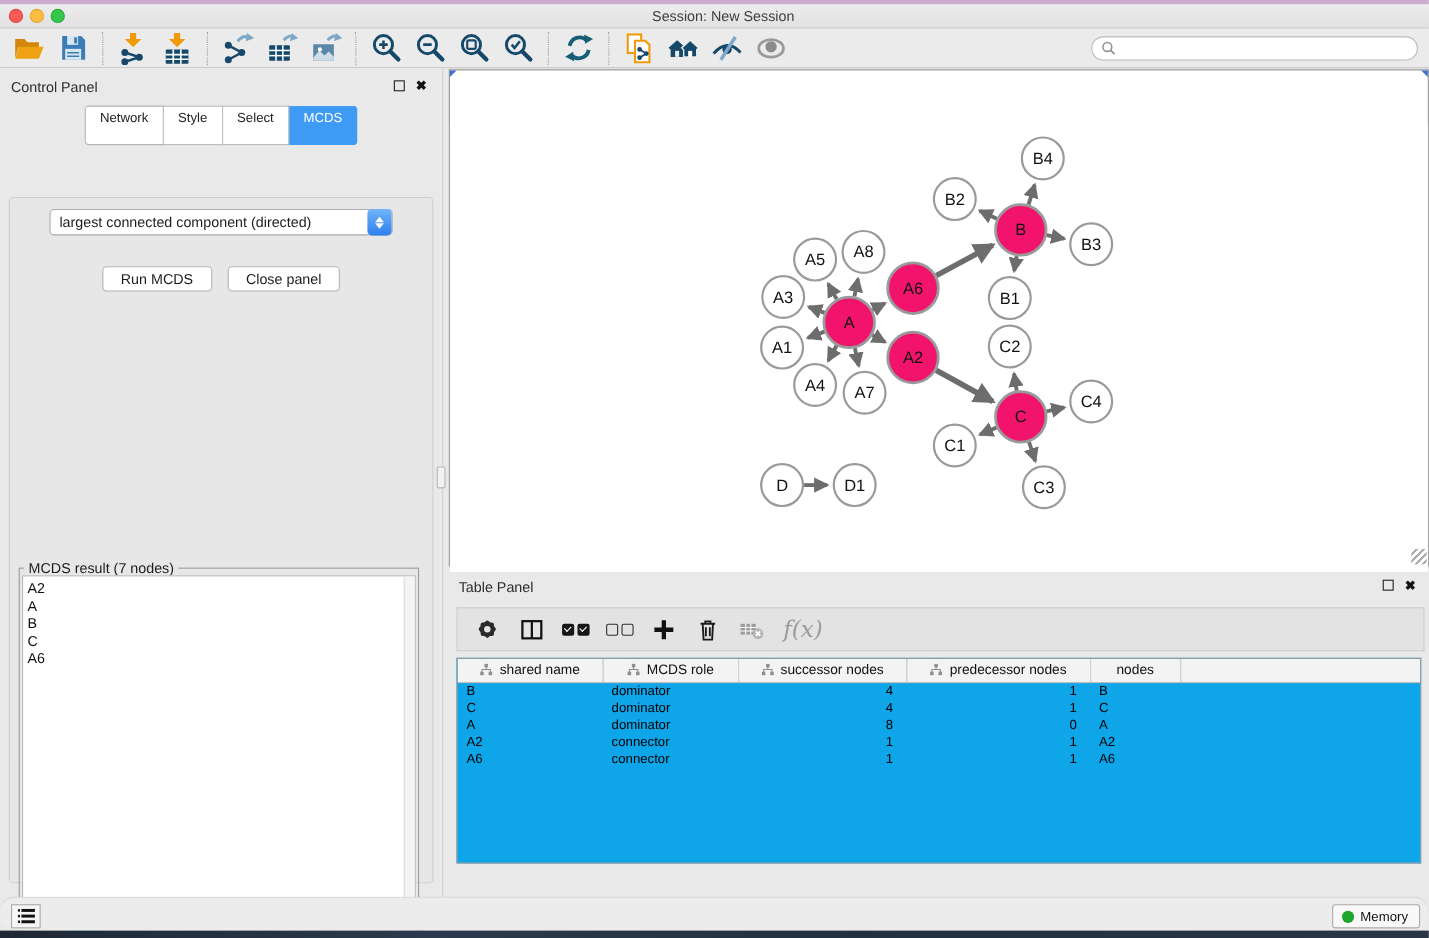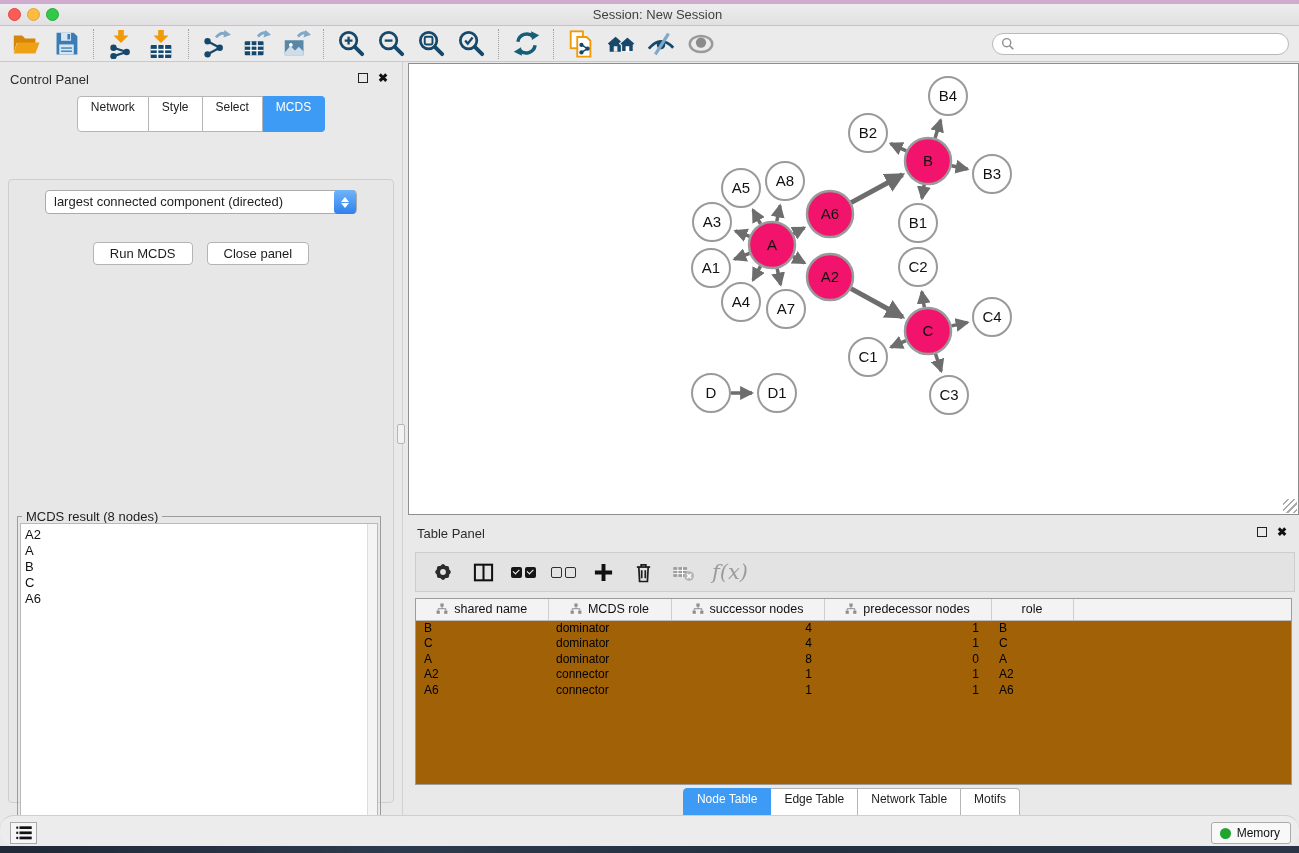--- a/index.html
+++ b/index.html
@@ -57,21 +57,21 @@
 
   
   .net-window { position:absolute; left:408px; top:63px; width:891px; height:452px; background:#fff; border:1px solid #8e8e8e; }
   .net-titlebar { position:relative; height:24px; background:linear-gradient(#ececec,#dedede); border-bottom:1px solid #b3b3b3; }
   .net-title { text-align:center; font-size:13px; color:#2e2e2e; line-height:23px; }
   .net-traffic { position:absolute; left:8px; top:6px; display:flex; gap:6px; }
   .net-traffic .light { width:12px; height:12px; }
   .corner-mark { position:absolute; width:0; height:0; top:0; }
   .corner-mark.tl { left:0; border-top:6px solid #3b6fd4; border-right:6px solid transparent; }
   .corner-mark.tr { right:0; border-top:6px solid #3b6fd4; border-left:6px solid transparent; }
-  .net-canvas { position:relative; width:100%; height:426px; background:#fff; }
+  .net-canvas { position:relative; width:100%; height:426px; background:#fff;margin-top:48px; }
   .resize-grip { position:absolute; right:1px; bottom:1px; width:14px; height:14px;
     background:repeating-linear-gradient(135deg, transparent 0 3px, #ababab 3px 4.5px); }
 
   
   .split-grip { position:absolute; left:397px; top:424px; width:8px; height:20px; background:#f2f2f2; border:1px solid #b6b6b6; border-radius:2px; }
 
   
   .table-panel { position:absolute; left:404px; top:520px; width:895px; height:295px; background:#e9e9e9; }
   .tp-header { position:relative; height:30px; }
   .tp-title { position:absolute; left:13px; top:6px; font-size:13px; color:#2c2c2c; }
@@ -79,21 +79,21 @@
   .tp-header .panel-close { right:12px; top:5px; }
   .tp-toolbar { position:absolute; left:11px; top:32px; width:880px; height:40px; background:#e3e3e3; border:1px solid #cdcdcd; display:flex; align-items:center; padding-left:12px; gap:10px; }
   .tp-tool { width:30px; height:30px; border:none; background:transparent; display:flex; align-items:center; justify-content:center; cursor:pointer; }
   .cb-pair { display:flex; gap:3px; }
   .cb { width:11px; height:11px; border-radius:2px; }
   .cb.checked { background:#161616; position:relative; }
   .cb.checked::after { content:""; position:absolute; left:2px; top:2.4px; width:5px; height:2.6px; border-left:1.8px solid #fff; border-bottom:1.8px solid #fff; transform:rotate(-45deg); }
   .cb.un { border:1.8px solid #2e2e2e; background:transparent; }
   .fx-label { font-family:"DejaVu Serif", serif; font-style:italic; font-size:21px; color:#9b9b9b; margin-left:4px; }
 
-  .tp-table-wrap { position:absolute; left:11px; top:78px; width:877px; height:187px; background:#a16207; border:1px solid #9c9c9c; overflow:hidden; }
+  .tp-table-wrap { position:absolute; left:11px; top:78px; width:877px; height:187px; background:#0ea5e9; border:1px solid #9c9c9c; overflow:hidden; }
   table.data { border-collapse:collapse; table-layout:fixed; width:100%; }
   table.data th { height:21px; background:#f3f3f3; border-bottom:1px solid #bdbdbd; border-right:1px solid #cfcfcf; font-weight:normal; font-size:12.5px; color:#111; }
   table.data th .th-inner { display:flex; align-items:center; justify-content:center; gap:6px; }
   table.data th.filler { border-right:none; }
   table.data td { font-size:12px; height:15.5px; color:#000; white-space:nowrap; overflow:hidden; }
   td.l { text-align:left; padding-left:8px; }
   td.r { text-align:right; padding-right:12px; }
 
   .tp-tabs { position:absolute; left:0; right:0; top:268px; display:flex; justify-content:center; }
 
@@ -295,21 +295,21 @@
       <span class="stepper">
           <i class="up"></i>
           <i class="down"></i>
         </span>
     </div>
     <div class="cp-buttons">
       <button class="cp-btn">Run MCDS</button>
       <button class="cp-btn">Close panel</button>
     </div>
     <div class="result-fieldset">
-      <span class="result-legend">MCDS result (8 nodes)</span>
+      <span class="result-legend">MCDS result (7 nodes)</span>
       <div class="result-list">
         <ul>
           <li>A2</li>
           <li>A</li>
           <li>B</li>
           <li>C</li>
           <li>A6</li>
         </ul>
         <div class="result-scroll"></div>
       </div>
@@ -522,21 +522,21 @@
                     <rect x="0.6" y="7.6" width="3.2" height="3.2"></rect>
                     <rect x="8.2" y="7.6" width="3.2" height="3.2"></rect>
                   </g>
                   <path d="M6 3.7 v2 M2.2 7.6 v-1.9 h7.6 v1.9" stroke="#8e8e8e" fill="none" stroke-width="1"></path>
                 </svg>
                 <span>predecessor nodes</span>
               </div>
             </th>
             <th>
               <div class="th-inner">
-                <span>role</span>
+                <span>nodes</span>
               </div>
             </th>
             <th class="filler"></th>
           </tr>
         </thead>
       <tbody id="table-body">
           <tr>
             <td class="l">B</td>
             <td class="l">dominator</td>
             <td class="r">4</td>
@@ -572,26 +572,20 @@
             <td class="l">A6</td>
             <td class="l">connector</td>
             <td class="r">1</td>
             <td class="r">1</td>
             <td class="l">A6</td>
             <td></td>
           </tr>
         </tbody>
     </table>
   </div>
-  <div class="tp-tabs tabs-row">
-    <div class="tab active">Node Table</div>
-    <div class="tab">Edge Table</div>
-    <div class="tab">Network Table</div>
-    <div class="tab">Motifs</div>
-  </div>
 </div>
 
 <div class="statusbar">
   <button class="list-btn">
     <svg width="18" height="16" viewBox="0 0 28 24">
         <g fill="#111">
           <rect x="2" y="2" width="3" height="3.4"></rect>
           <rect x="7" y="1.6" width="19" height="4.2"></rect>
           <rect x="2" y="10" width="3" height="3.4"></rect>
           <rect x="7" y="9.6" width="19" height="4.2"></rect>

